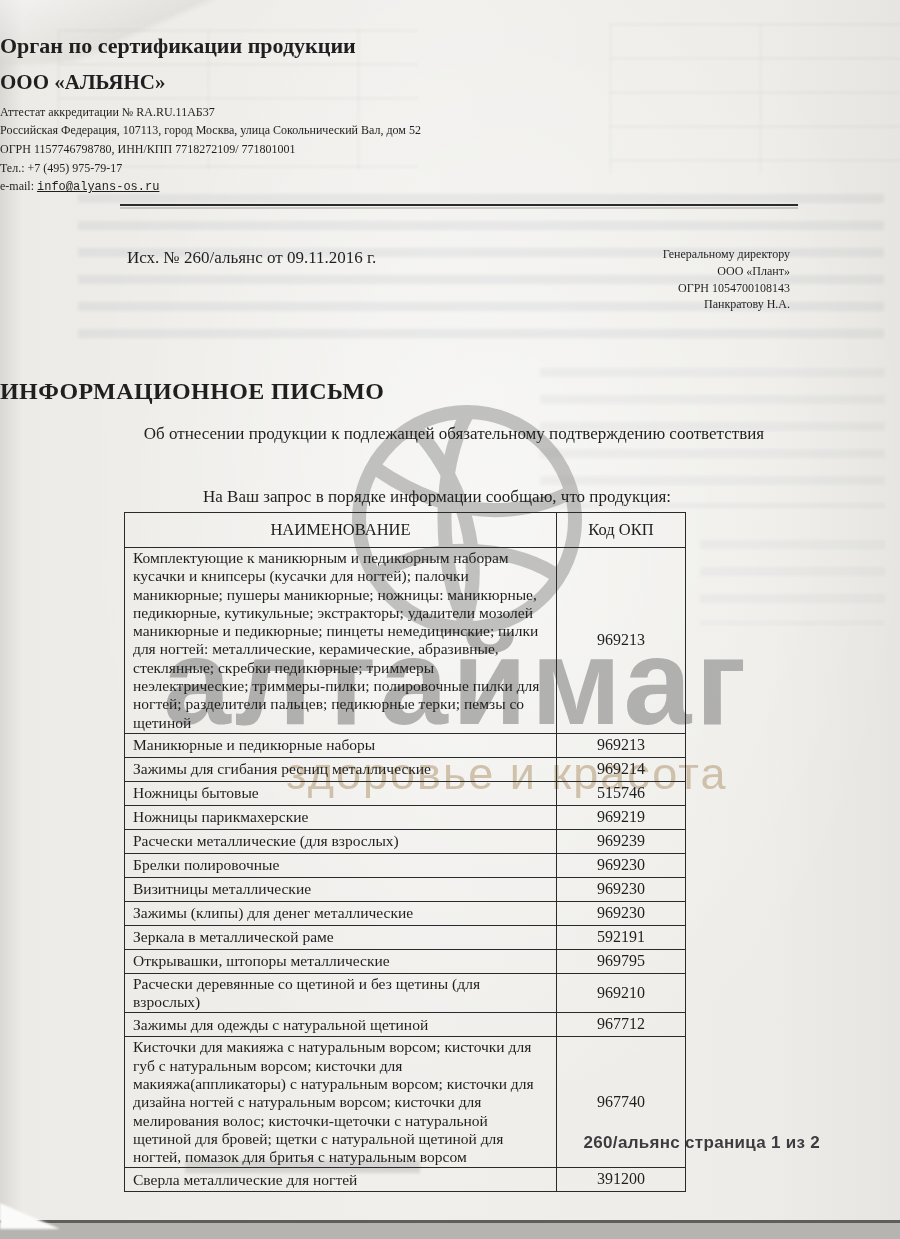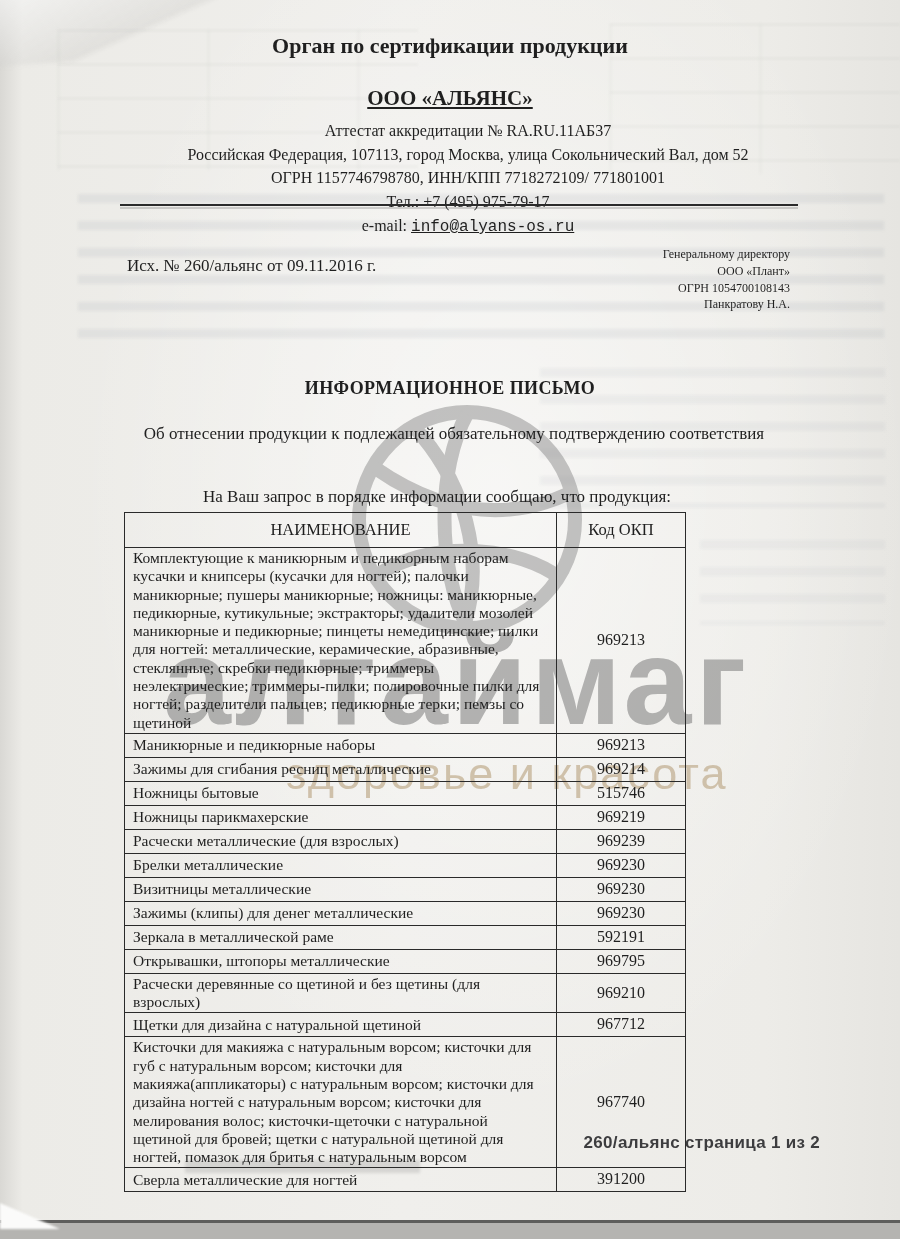--- a/index.html
+++ b/index.html
@@ -31,43 +31,43 @@
     filter:blur(1px);
   }
   .top-fold{
     position:absolute;left:-40px;top:-30px;width:260px;height:90px;
     background:linear-gradient(160deg, rgba(255,255,255,0.8), rgba(0,0,0,0.05) 70%, rgba(255,255,255,0) 71%);
     transform:rotate(-4deg);
     filter:blur(2px);
   }
 
   
-  .header{position:absolute;top:32px;left:0;right:0;text-align:center;line-height:1.3;}
+  .header{position:absolute;top:32px;left:0;right:0;text-align:left;line-height:1.3;}
   .h-org-type{font-size:22px;font-weight:bold;}
-  .h-org-name{font-size:21px;font-weight:bold;margin-top:24px;text-decoration:underline;}
-  .h-line{font-size:16px;margin-top:3px;padding-left:36px;}
+  .h-org-name{font-size:21px;font-weight:bold;margin-top:8px;}
+  .h-line{font-size:12px;margin-top:3px;}
   .h-accred{margin-top:9px;}
   .h-email a,.h-email .u{ text-decoration:underline;color:#1f1f1f;font-family:Liberation Mono, monospace;}
 
   .divider{
     position:absolute;top:204px;left:120px;width:678px;height:0;
     border-top:2.5px solid #2b2b2b;
     box-shadow:0 3px 0 rgba(90,90,90,0.25);
   }
 
   
-  .ref{position:absolute;top:248px;left:127px;font-size:17px;margin-top:8px;}
+  .ref{position:absolute;top:248px;left:127px;font-size:17px;}
   .addressee{
     position:absolute;top:246px;right:110px;width:300px;
     text-align:right;font-size:12px;line-height:1.4;
   }
 
   
-  .title{position:absolute;top:378px;left:0;right:0;text-align:center;
-    font-size:18px;font-weight:bold;letter-spacing:0.4px;}
+  .title{position:absolute;top:378px;left:0;right:0;
+    font-size:24px;font-weight:bold;letter-spacing:0.4px;}
   .subtitle{position:absolute;top:424px;left:0;right:0;text-align:center;font-size:17px;padding-left:8px;}
   .intro{position:absolute;top:487px;left:170px;font-size:17px;margin-left:33px;}
 
   
   table.okp{
     position:absolute;top:512px;left:124px;width:562px;
     border-collapse:collapse;
     font-size:15.5px;line-height:1.18;
   }
   table.okp th, table.okp td{
@@ -208,21 +208,21 @@
     <td class="code-cell">969219</td>
   </tr>
 
 
   <tr class="single">
     <td class="name-cell">Расчески металлические (для взрослых)</td>
     <td class="code-cell">969239</td>
   </tr>
 
   <tr class="single">
-    <td class="name-cell">Брелки металлические</td>
+    <td class="name-cell">Брелки полировочные</td>
     <td class="code-cell">969230</td>
   </tr>
 
   <tr class="single">
     <td class="name-cell">Визитницы металлические</td>
     <td class="code-cell">969230</td>
   </tr>
 
   <tr class="single">
     <td class="name-cell">Зажимы (клипы) для денег металлические</td>
@@ -238,21 +238,21 @@
     <td class="name-cell">Открывашки, штопоры металлические</td>
     <td class="code-cell">969795</td>
   </tr>
 
   <tr class="single">
     <td class="name-cell">Расчески деревянные со щетиной и без щетины (для взрослых)</td>
     <td class="code-cell">969210</td>
   </tr>
 
   <tr class="single">
-    <td class="name-cell">Щетки для дизайна с натуральной щетиной</td>
+    <td class="name-cell">Зажимы для одежды с натуральной щетиной</td>
     <td class="code-cell">967712</td>
   </tr>
 
   <tr>
     <td class="name-cell">Кисточки для макияжа с натуральным ворсом; кисточки для губ с натуральным ворсом; кисточки для макияжа(аппликаторы) с натуральным ворсом; кисточки для дизайна ногтей с натуральным ворсом; кисточки для мелирования волос; кисточки-щеточки с натуральной щетиной для бровей; щетки с натуральной щетиной для ногтей, помазок для бритья с натуральным ворсом</td>
     <td class="code-cell">967740</td>
   </tr>
 
   <tr class="single">
     <td class="name-cell">Сверла металлические для ногтей</td>

